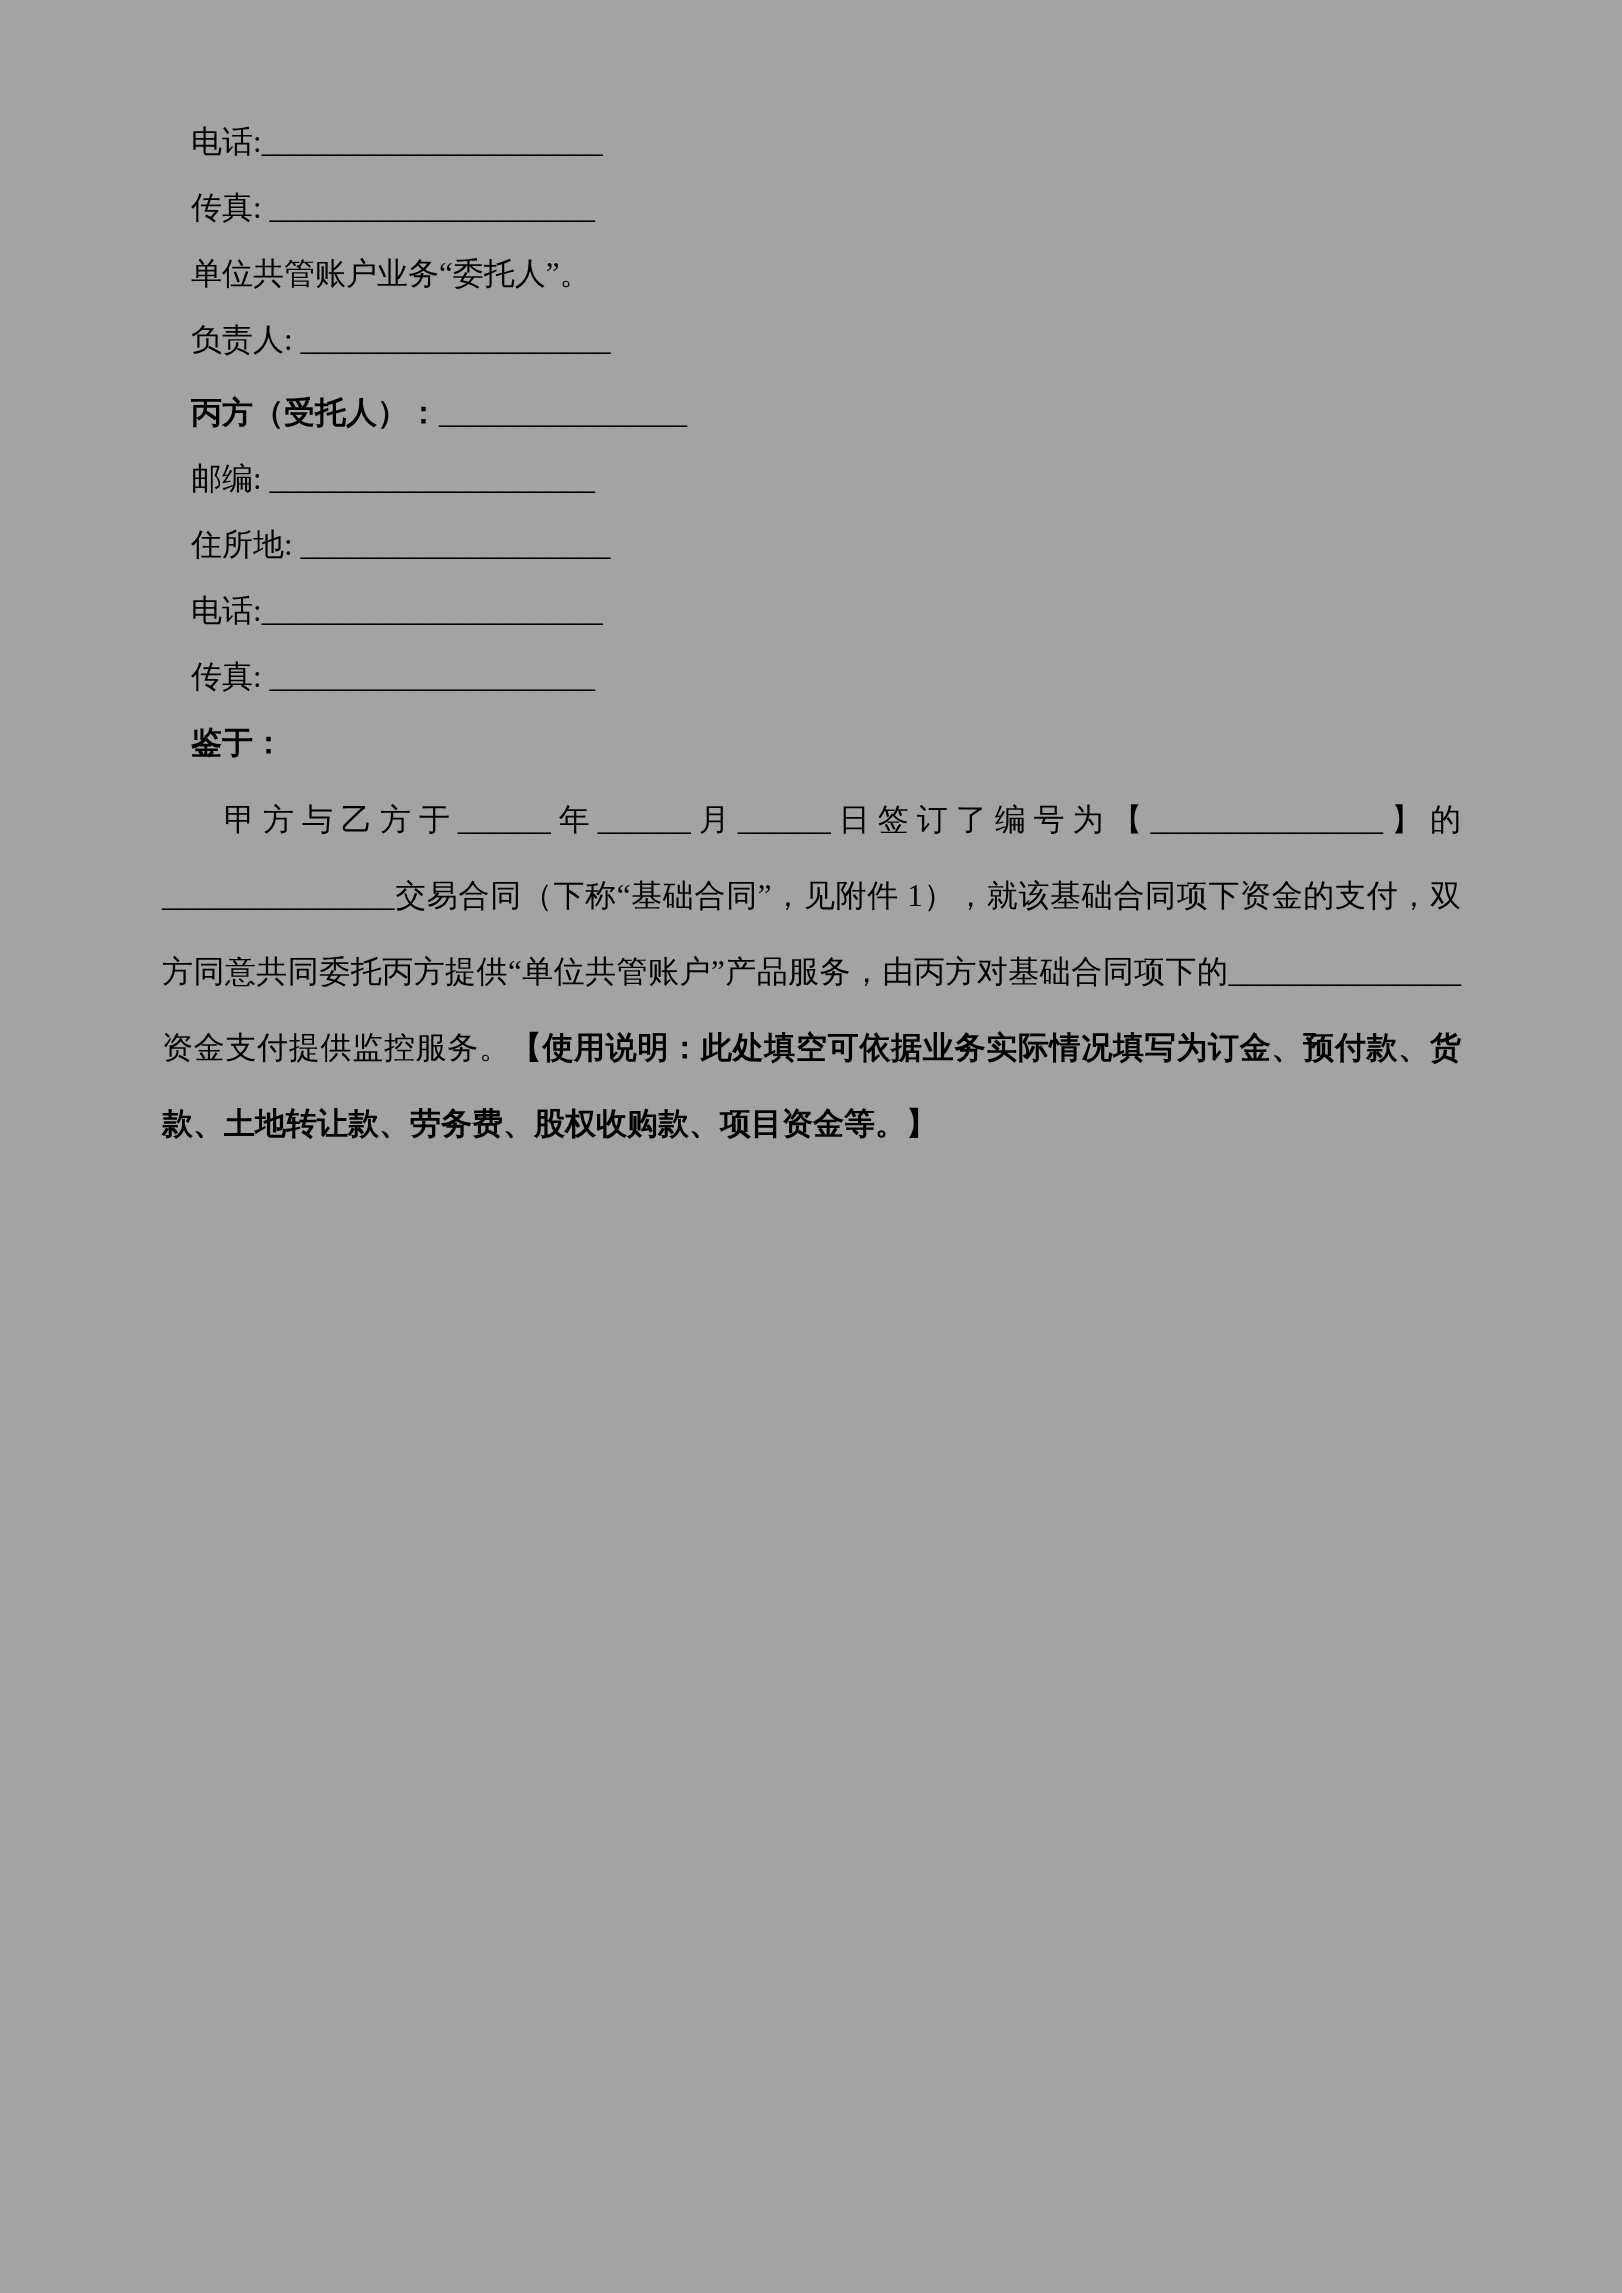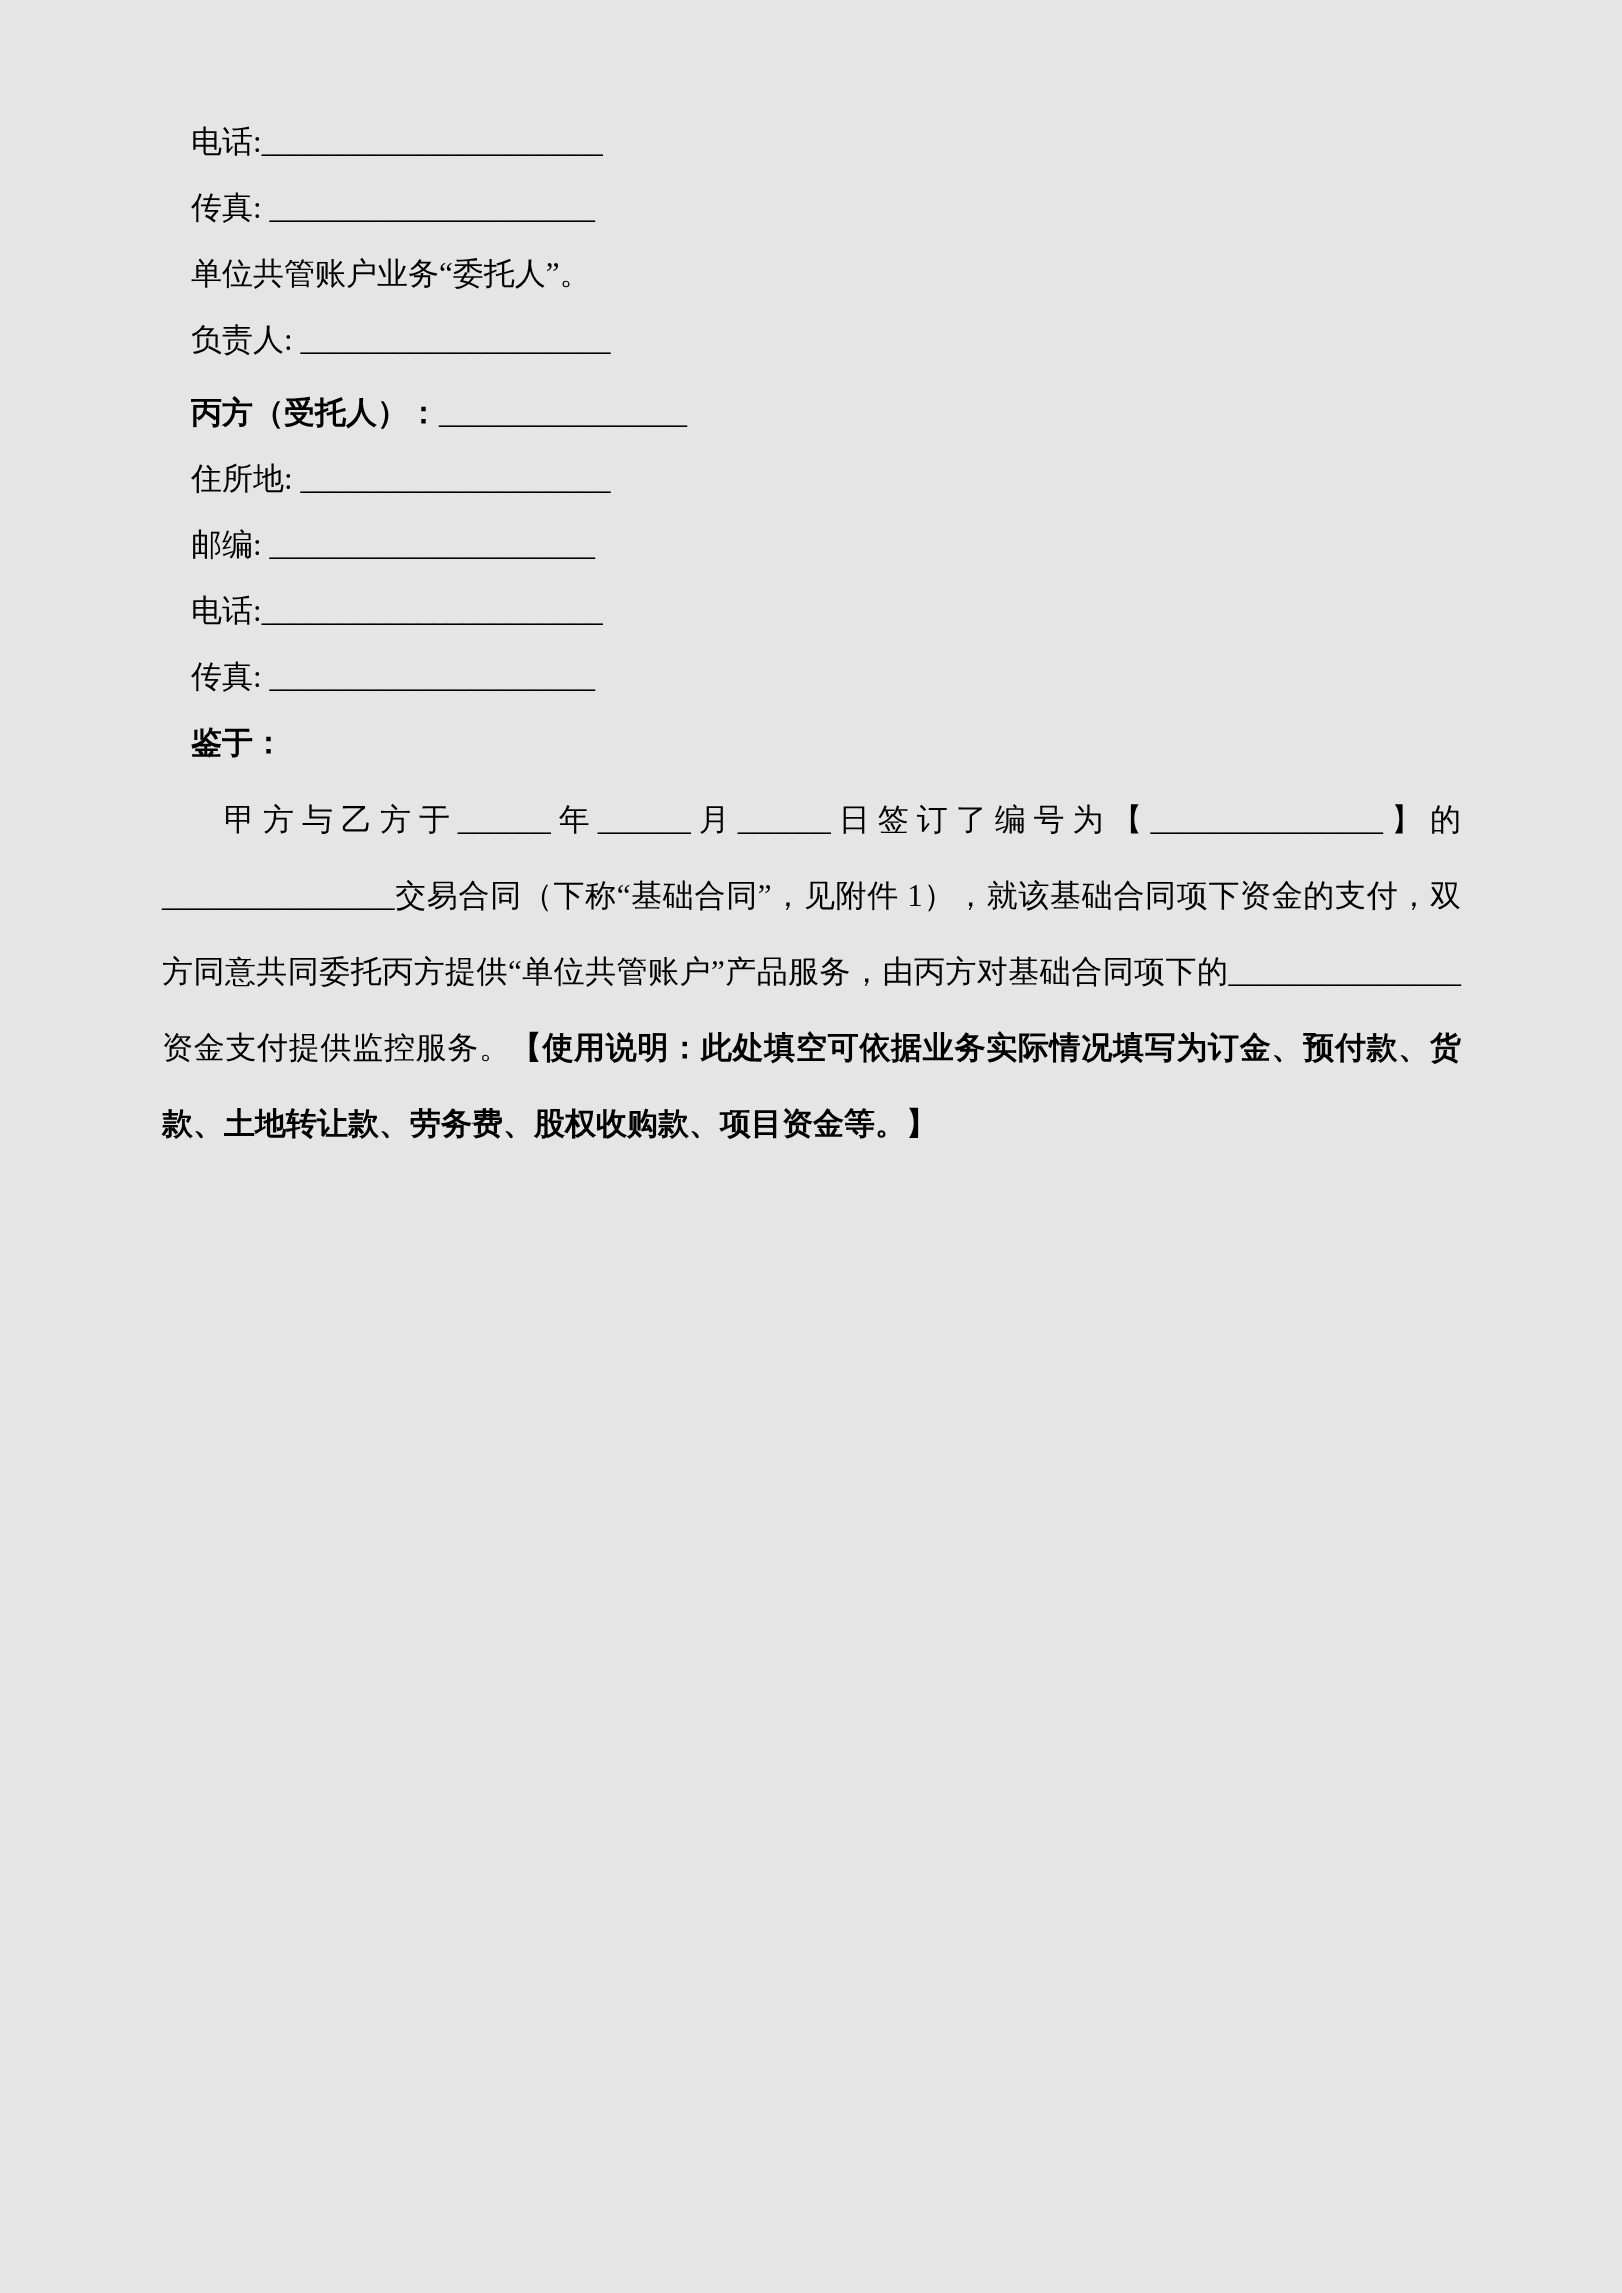--- a/index.html
+++ b/index.html
@@ -5,21 +5,21 @@
   html, body {
     margin: 0;
     padding: 0;
     background: #ffffff;
   }
   .page {
     position: relative;
     width: 1623px;
     height: 2294px;
     margin: 0 auto;
-    background: #e5e5e5;
+    background: #a3a3a3;
     box-sizing: border-box;
     padding: 109px 162px 0 162px;
     font-family: "Liberation Serif", "DejaVu Serif", serif;
     font-size: 31px;
     color: #000000;
     overflow: hidden;
   }
   .field {
     line-height: 66px;
     margin-left: 29px;
@@ -53,23 +53,23 @@
   <div class="field"><span>电话:</span><span class="blank">______________________</span></div>
 
   <div class="field"><span>传真: </span><span class="blank">_____________________</span></div>
 
   <div class="field"><span>单位共管账户业务“委托人”。</span></div>
 
   <div class="field"><span>负责人: </span><span class="blank">____________________</span></div>
 
   <div class="field heading-gap"><span class="bold">丙方（受托人）：</span><span class="blank">________________</span></div>
 
+  <div class="field"><span>邮编: </span><span class="blank">_____________________</span></div>
+
   <div class="field"><span>住所地: </span><span class="blank">____________________</span></div>
-
-  <div class="field"><span>邮编: </span><span class="blank">_____________________</span></div>
 
   <div class="field"><span>电话:</span><span class="blank">______________________</span></div>
 
   <div class="field"><span>传真: </span><span class="blank">_____________________</span></div>
 
   <div class="field"><span class="bold">鉴于：</span></div>
 
   <p class="para"><span class="seg">甲方与乙方于______年______月______日签订了编号为【_______________】的_______________交易合同（下称“基础合同”，见附件 1），就该基础合同项下资金的支付，双方同意共同委托丙方提供“单位共管账户”产品服务，由丙方对基础合同项下的_______________资金支付提供监控服务。</span><span class="seg bold">【使用说明：此处填空可依据业务实际情况填写为订金、预付款、货款、土地转让款、劳务费、股权收购款、项目资金等。】</span></p>
 
 

